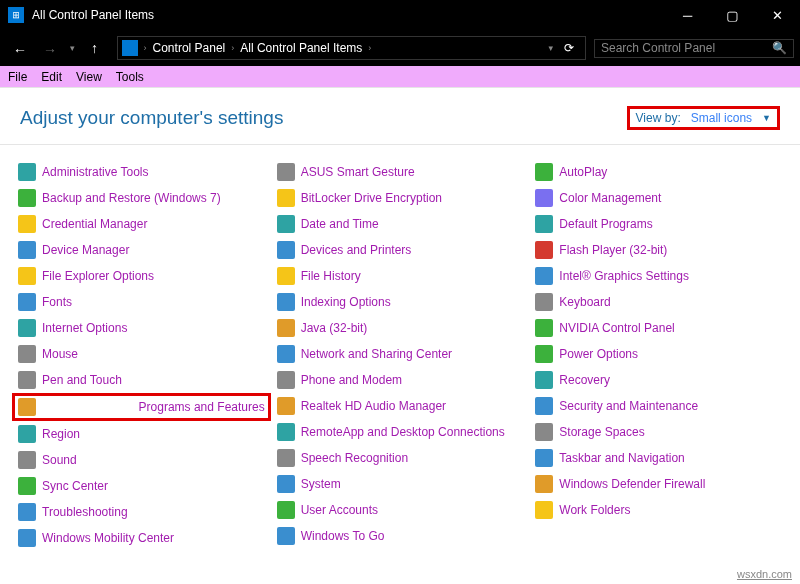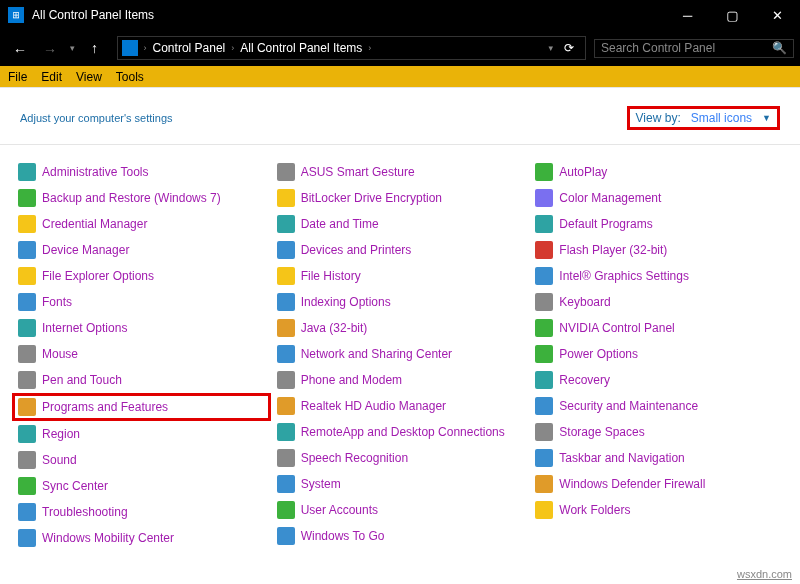--- a/index.html
+++ b/index.html
@@ -20,39 +20,39 @@
     .breadcrumb { flex: 1; background: #000; color: #fff; display: flex; align-items: center; height: 24px; padding: 0 4px; margin: 0 6px; border: 1px solid #333; }
     .breadcrumb .crumb-icon { width: 16px; height: 16px; background: #0078d4; margin-right: 4px; }
     .breadcrumb .crumb { padding: 0 4px; color: #fff; }
     .breadcrumb .sep { color: #888; font-size: 9px; padding: 0 2px; }
     .refresh-btn { width: 24px; height: 24px; display:flex; align-items:center; justify-content:center; color:#fff; }
     .searchbox { width: 200px; height: 19px; background: #000; border: 1px solid #333; display: flex; align-items: center; padding: 0 6px; color: #888; }
     .searchbox span.ph { flex: 1; font-size: 12px; }
     .searchbox .mag { color: #888; font-size: 12px; }
 
     
-    .menubar { height: 22px; background: #eab308; display: flex; align-items: center; padding: 0 8px; gap: 14px; border-bottom: 1px solid #e5e5e5; }
+    .menubar { height: 22px; background: #f0abfc; display: flex; align-items: center; padding: 0 8px; gap: 14px; border-bottom: 1px solid #e5e5e5; }
     .menubar .menu-item { font-size: 12px; color: #000; }
 
     
     .header { padding: 18px 20px 6px 20px; display: flex; align-items: center; }
-    .header h1 { color: #1e6ea7; font-size: 11px; font-weight: 400; flex: 1; }
+    .header h1 { color: #1e6ea7; font-size: 19px; font-weight: 400; flex: 1; }
     .viewby { border: 3px solid #e00000; padding: 2px 6px; display: flex; align-items: center; gap: 10px; font-size: 12px; }
     .viewby .vb-label { color: #1e6ea7; }
     .viewby .vb-value { color: #3b82f6; }
     .viewby .vb-arrow { color: #1e6ea7; font-size: 9px; }
     .divider { height: 1px; background: #e5e5e5; margin: 8px 0 0 0; }
 
     
     .content { padding: 14px 12px 8px 12px; display: grid; grid-template-columns: repeat(3, 1fr); column-gap: 0; }
     .column { display: flex; flex-direction: column; }
     .cp-item { display: flex; align-items: center; height: 26px; padding: 0 6px; gap: 6px; cursor: pointer; }
     .cp-item .icon { width: 18px; height: 18px; border-radius: 2px; display:flex; align-items:center; justify-content:center; font-size:10px; color:#fff; flex-shrink:0; }
     .cp-item .label { color: #a21caf; font-size: 12px; white-space: nowrap; }
-    .cp-item.highlighted { border: 3px solid #e00000; padding: 0 3px; height: 28px; }
+    .cp-item.highlighted { border: 3px solid #e00000; padding: 0 3px; height: 28px; justify-content: space-between; }
 
     
     .wm { position: absolute; bottom: 4px; right: 8px; color: #888; font-size: 11px; text-decoration: underline; }
 
     
     .ic-blue { background:#3a8ecf; } .ic-green { background:#3cb13c; } .ic-orange{ background:#e09b29; }
     .ic-yellow{ background:#f5c518; } .ic-red { background:#d43a2f; } .ic-gray{ background:#888; }
     .ic-violet{ background:#7a6ff0; } .ic-teal{ background:#2ea3a3; }
   </style>
 </head>

